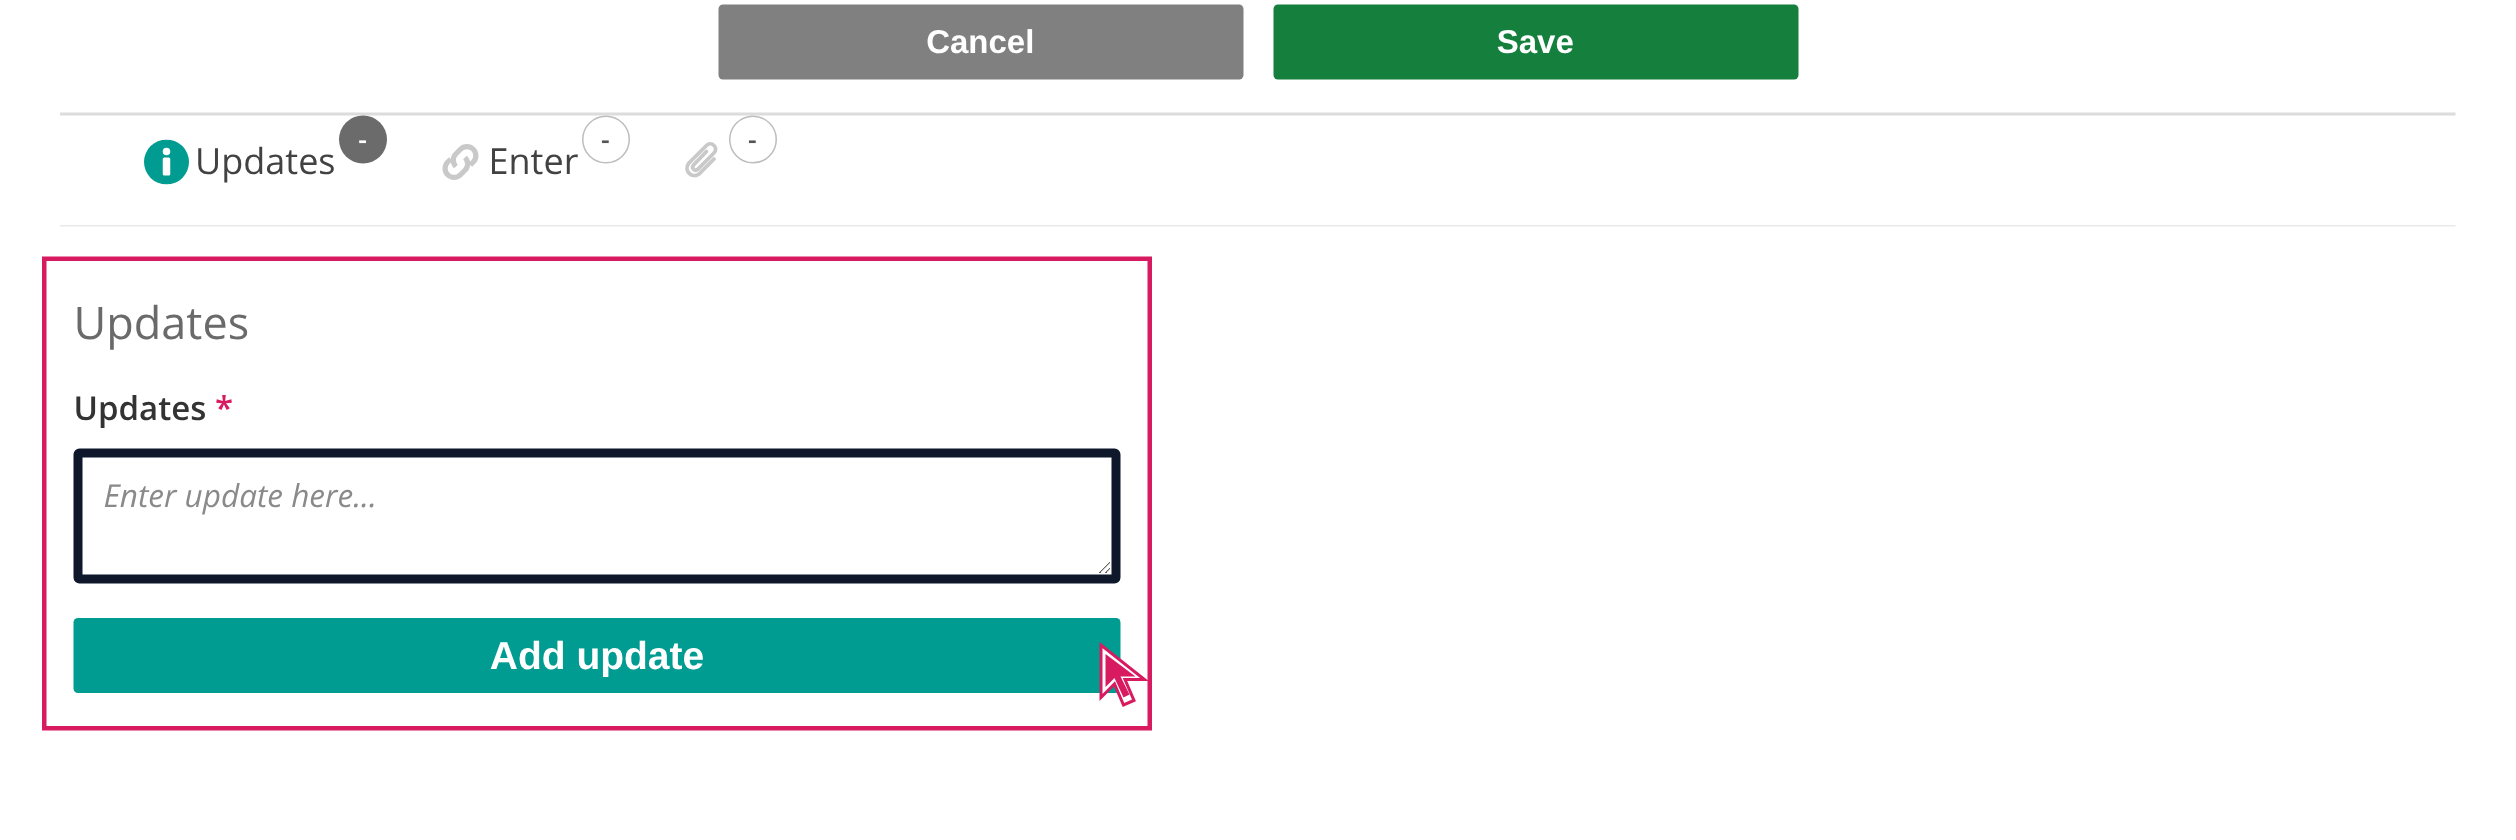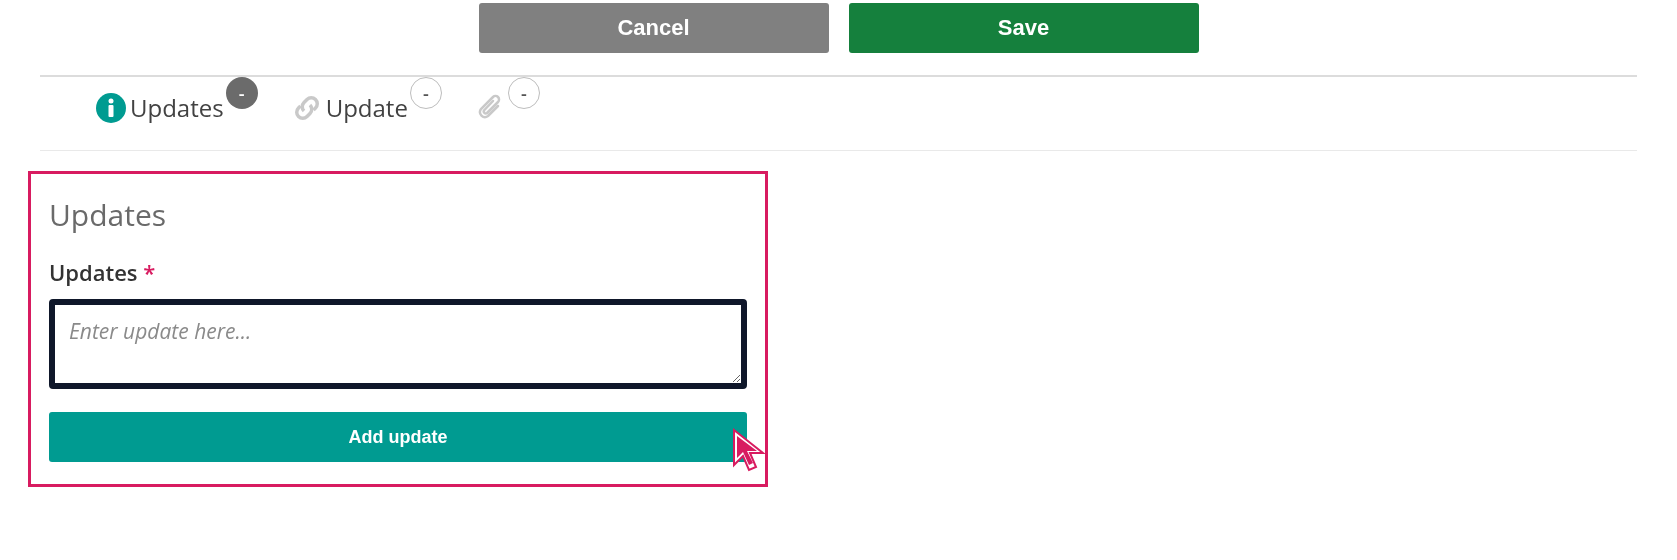--- a/index.html
+++ b/index.html
@@ -125,21 +125,21 @@
       color: #8a8a8a;
       font-style: italic;
     }
     .btn-add-update {
       width: 100%;
       height: 50px;
       background: #009b91;
       color: #ffffff;
       border: none;
       border-radius: 3px;
-      font-size: 18px;
+      font-size: 26px;
       font-weight: 600;
       cursor: pointer;
       text-align: center;
     }
     .cursor-icon {
       position: absolute;
       bottom: 4px;
       right: -4px;
       pointer-events: none;
     }
@@ -170,21 +170,21 @@
 
   <div class="tab">
     <span class="tab-icon">
       <svg width="30" height="30" viewBox="0 0 30 30">
         <g fill="none" stroke="#c9c9c9" stroke-width="3.5">
           <path d="M12 18 a6 6 0 0 1 0-8.5 l3-3 a6 6 0 0 1 8.5 8.5 l-2 2"></path>
           <path d="M18 12 a6 6 0 0 1 0 8.5 l-3 3 a6 6 0 0 1 -8.5-8.5 l2-2"></path>
         </g>
       </svg>
     </span>
-    <span class="tab-label">Update</span>
+    <span class="tab-label">Enter</span>
     <span class="tab-badge badge-inactive">-</span>
   </div>
 
   <div class="tab">
     <span class="tab-icon">
       <svg width="30" height="30" viewBox="0 0 30 30">
         <path d="M22 13 L12 23 a5 5 0 0 1 -7 -7 L17 4 a3.5 3.5 0 0 1 5 5 L11 20 a2 2 0 0 1 -2.8 -2.8 L17 8" fill="none" stroke="#c9c9c9" stroke-width="2.5" stroke-linecap="round"></path>
       </svg>
     </span>
     <span class="tab-badge badge-inactive">-</span>

